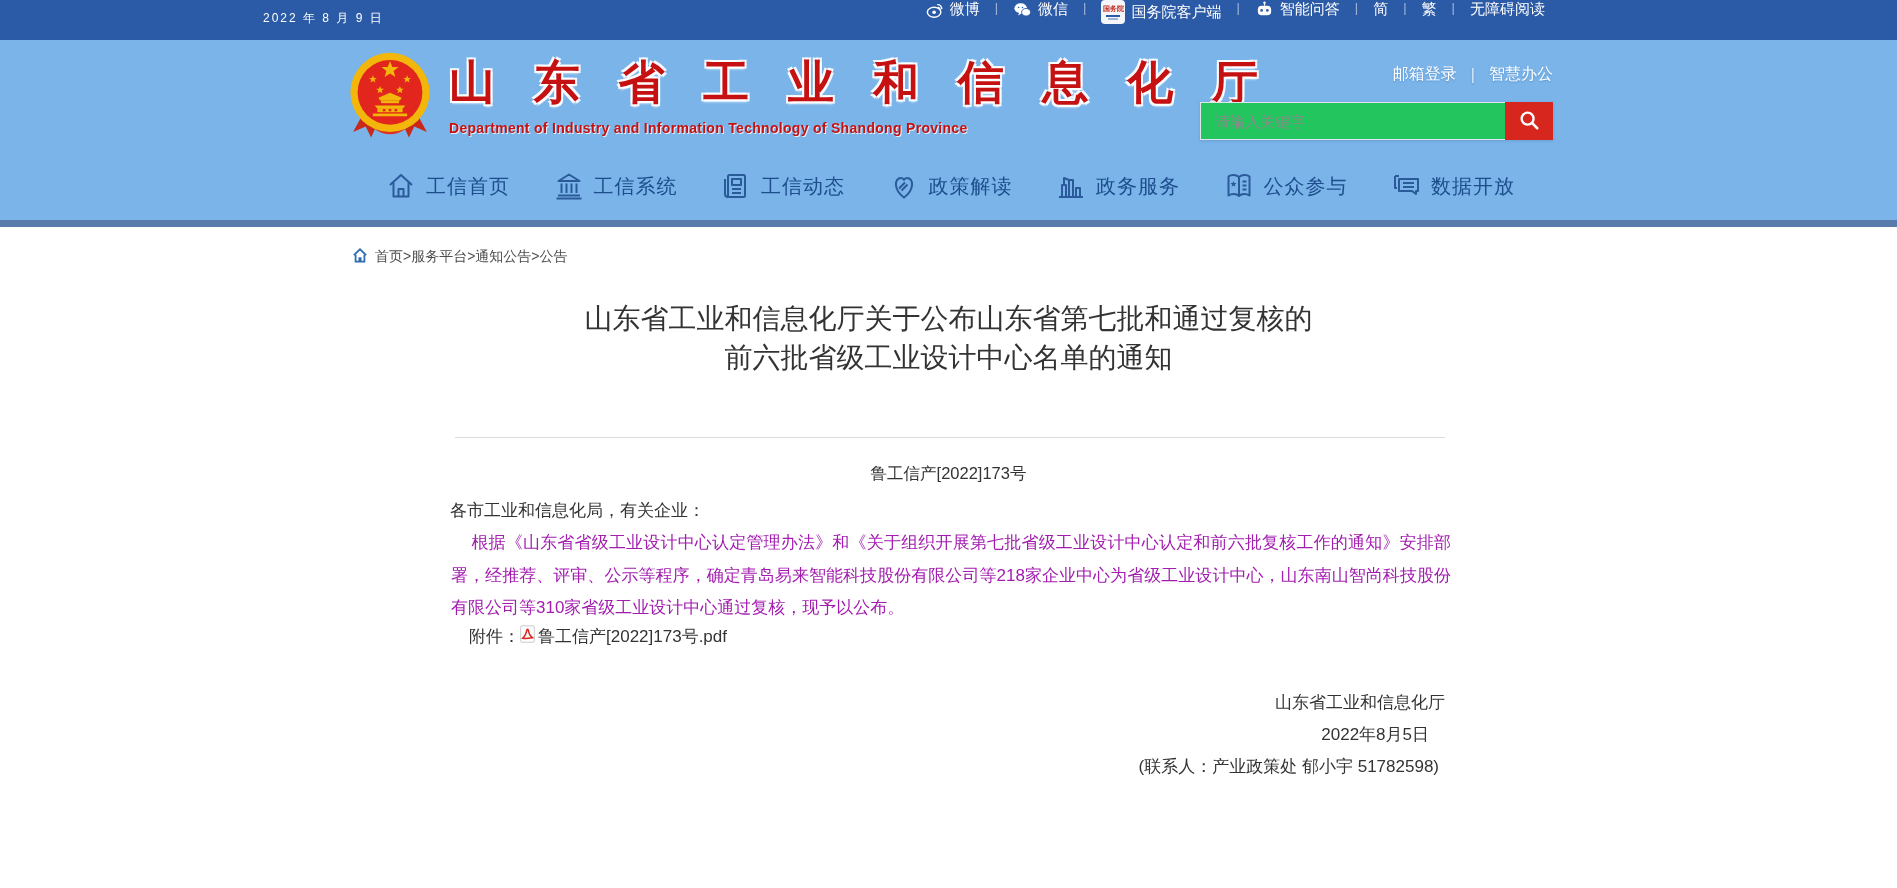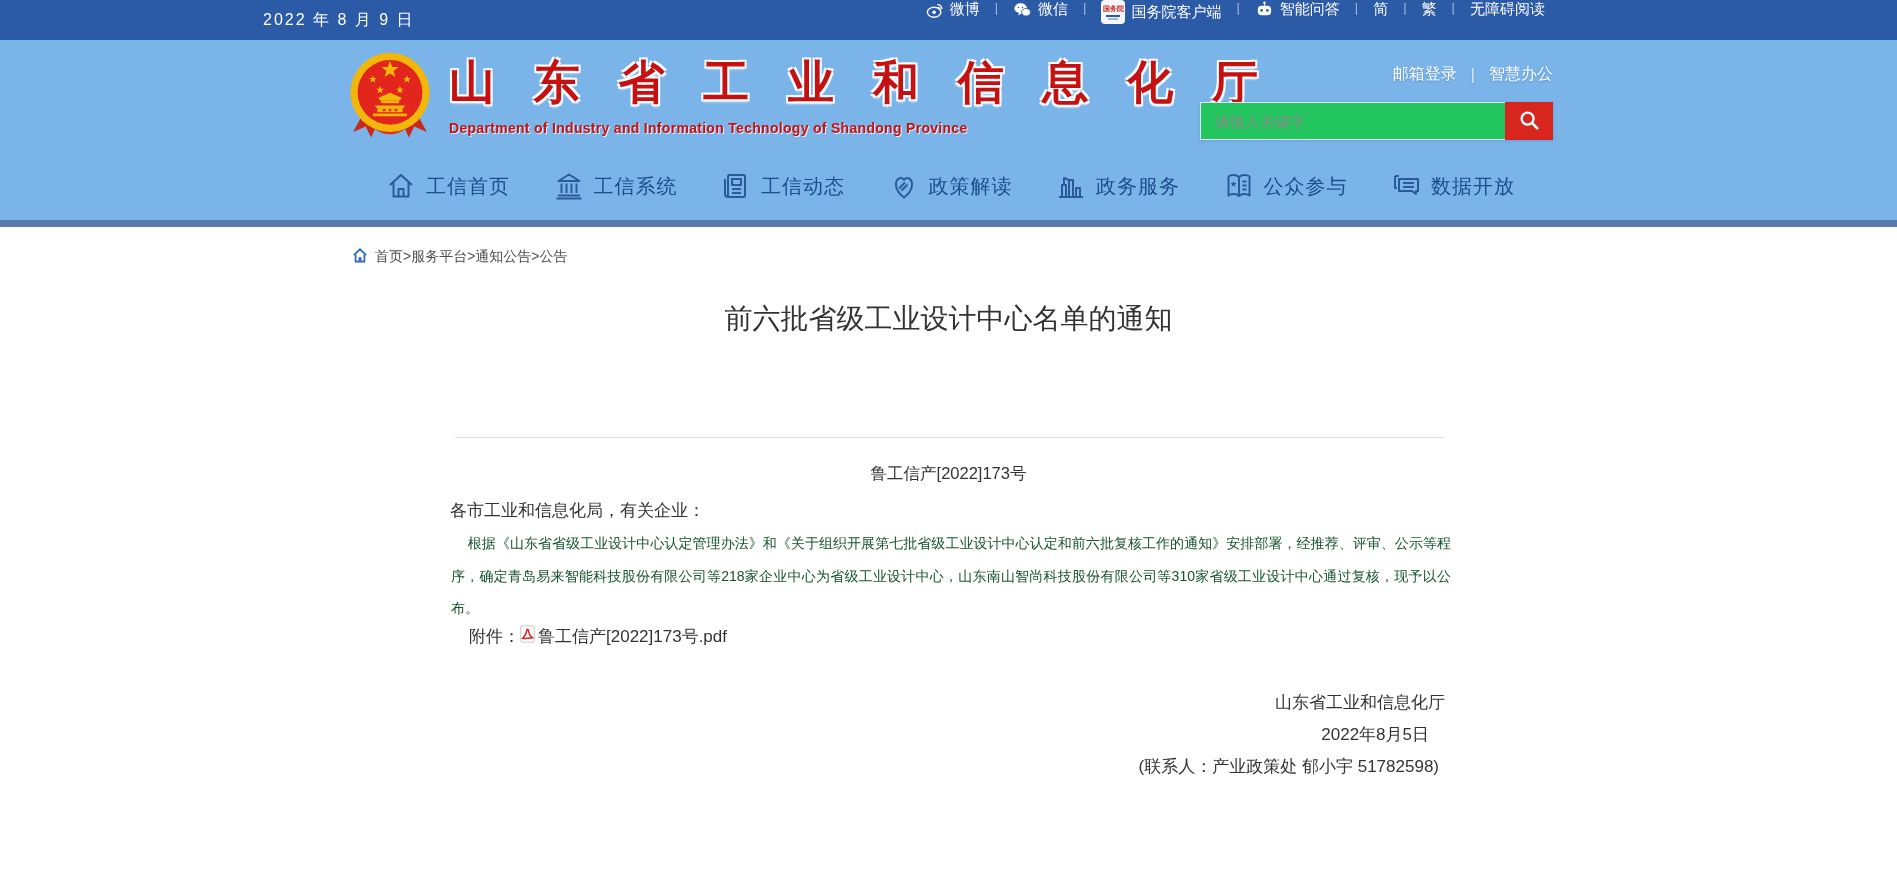--- a/index.html
+++ b/index.html
@@ -5,21 +5,21 @@
   * { margin:0; padding:0; box-sizing:border-box; }
   html,body { width:1897px; height:888px; }
   body {
     font-family:"Liberation Sans","DejaVu Sans",sans-serif;
     background:#ffffff; color:#333; overflow:hidden; position:relative;
   }
   a { text-decoration:none; color:inherit; cursor:pointer; }
 
   
   .topbar { position:relative; height:40px; background:#2b5aa6; color:#fff; }
-  .topbar-date { position:absolute; left:263px; top:10px; font-size:16px; letter-spacing:2px; }
+  .topbar-date { position:absolute; left:263px; top:10px; font-size:12px; letter-spacing:2px; }
   .toplinks { position:absolute; right:352px; top:0; height:40px; display:flex; align-items:flex-start; gap:15px; font-size:15px; }
   .toplink { display:flex; align-items:center; gap:6px; color:#fff; }
   .toplink svg { display:block; }
   .tsep { color:rgba(255,255,255,.55); font-size:13px; }
   .gov-badge { width:24px; height:24px; background:#f4f6fa; border-radius:4px; display:flex; flex-direction:column; align-items:center; justify-content:center; }
   .gov-badge .gb-t { font-size:7px; color:#c5261d; font-weight:bold; line-height:8px; }
   .gov-badge .gb-l { width:14px; height:2px; background:#2b5aa6; margin-top:2px; }
   .gov-badge .gb-l2 { width:10px; height:2px; background:#9db6d8; margin-top:1px; }
 
   
@@ -71,21 +71,21 @@
   .article-title { position:absolute; top:72px; left:0; width:100%; text-align:center;
     font-size:28px; font-weight:500; color:#333; line-height:39px; }
   .meta { position:absolute; top:178px; left:455px; width:990px; height:22px; font-size:15px; color:#595959; }
   .meta-pub { position:absolute; left:133px; }
   .meta-src { position:absolute; left:443px; }
   .meta-font { position:absolute; left:706px; display:flex; gap:6px; }
   .meta-font a { color:#595959; }
   .divider { position:absolute; top:210px; left:455px; width:990px; border-top:1px solid #dcdcdc; }
   .docnum { position:absolute; top:236px; left:0; width:100%; text-align:center; font-size:16.5px; color:#333; }
   .salutation { position:absolute; top:272px; left:450px; font-size:17px; color:#333; }
-  .bodytext { position:absolute; top:300px; left:451px; width:1000px; font-size:14px; color:#14532d;
+  .bodytext { position:absolute; top:300px; left:451px; width:1000px; font-size:17px; color:#a21caf;
     line-height:32.5px; text-align:justify; text-indent:1.2em; }
   .attachment { position:absolute; top:398px; left:469px; display:flex; align-items:center;
     font-size:17px; color:#333; }
   .attachment .att-link { display:flex; align-items:center; gap:3px; color:#333; }
   .signature { position:absolute; top:460px; left:451px; width:1000px; text-align:right;
     font-size:17px; color:#333; line-height:32px; }
   .sig-org { padding-right:6px; }
   .sig-date { padding-right:22px; }
   .sig-contact { padding-right:12px; }
 </style>
@@ -300,20 +300,21 @@
       <svg width="16" height="15" viewBox="0 0 18 17">
           <path d="M2 8 L9 1.5 L16 8" fill="none" stroke="#2e6ab0" stroke-width="2"></path>
           <path d="M4 7.5 V15.5 H14 V7.5" fill="none" stroke="#2e6ab0" stroke-width="2"></path>
           <rect x="7.3" y="10.5" width="3.4" height="5" fill="#2e6ab0"></rect>
         </svg>
     </span>
     <span>首页&gt;服务平台&gt;通知公告&gt;公告</span>
   </div>
 
   <h1 class="article-title">
+    <div>山东省工业和信息化厅关于公布山东省第七批和通过复核的</div>
     <div>前六批省级工业设计中心名单的通知</div>
   </h1>
 
 
   <div class="divider"></div>
 
   <div class="docnum">鲁工信产[2022]173号</div>
 
   <p class="salutation">各市工业和信息化局，有关企业：</p>
 

